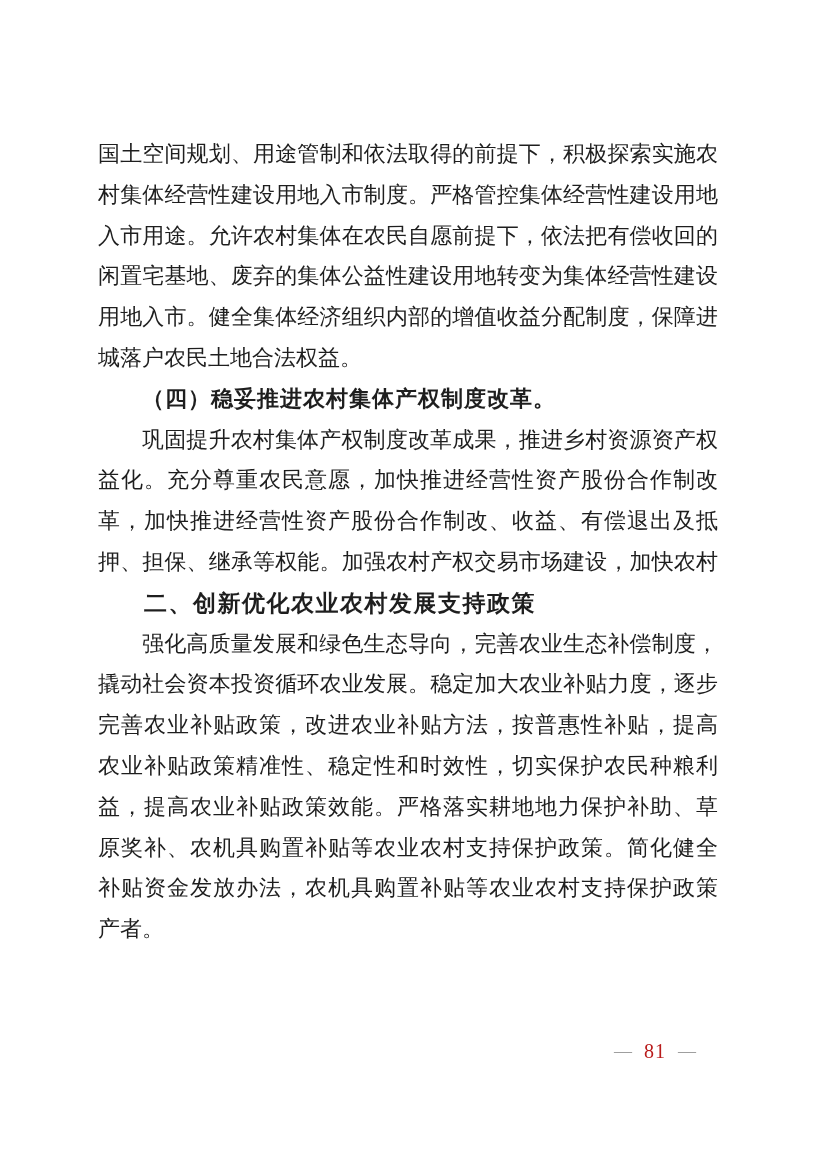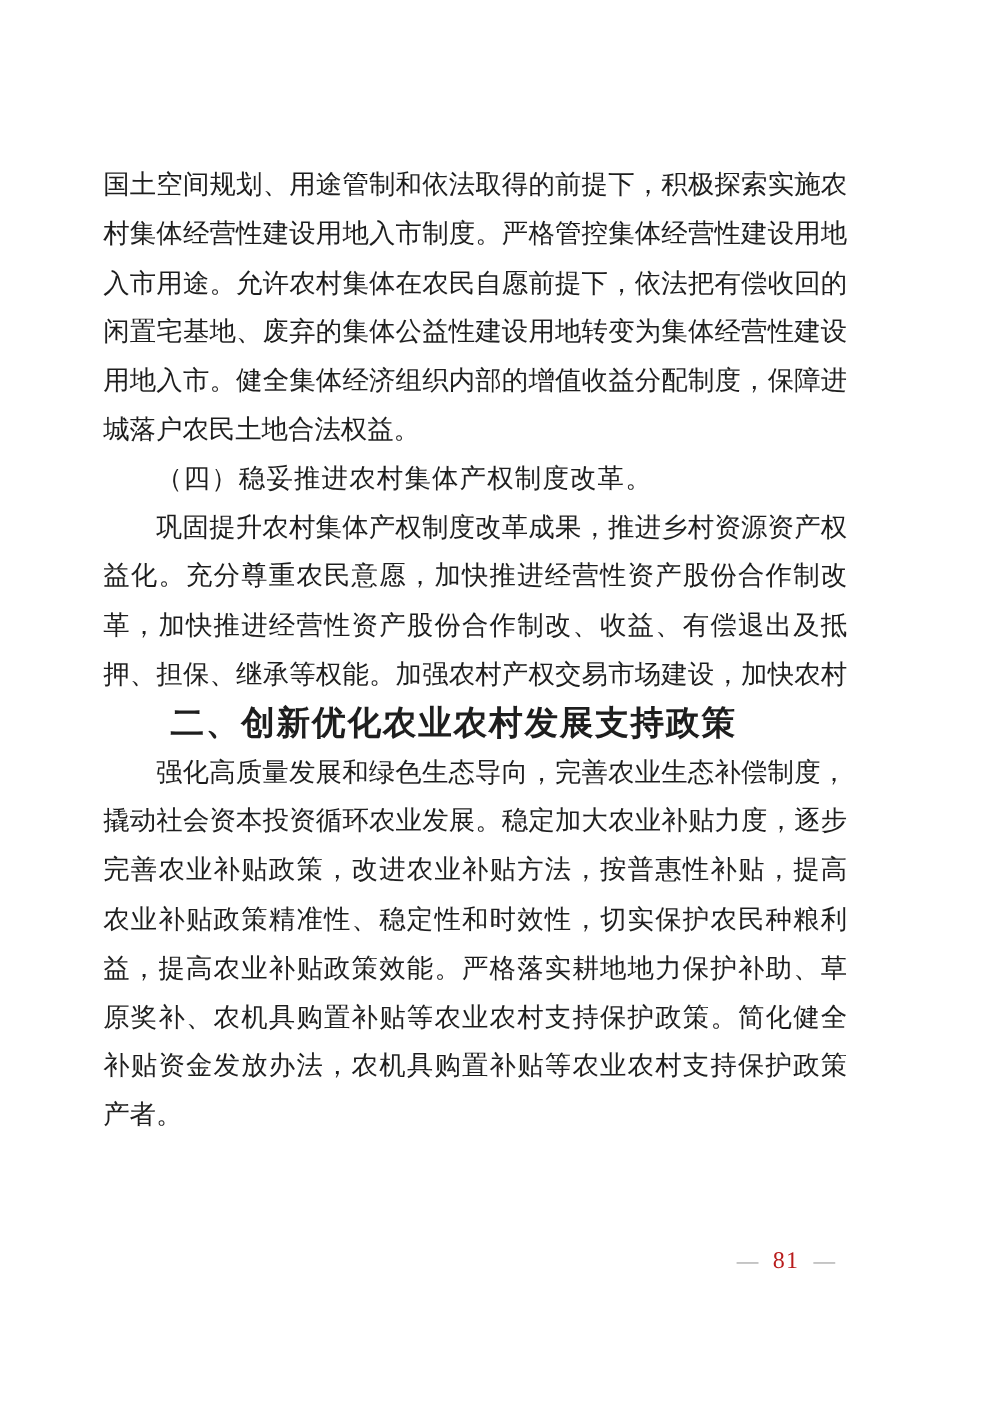--- a/index.html
+++ b/index.html
@@ -10,21 +10,21 @@
     width: 826px;
     height: 1169px;
     background: #ffffff;
     position: relative;
     overflow: hidden;
     font-family: "Liberation Serif", serif;
     color: #1e1e1e;
   }
   .text-block {
     position: absolute;
-    left: 86px;
+    left: 98px;
     top: 134px;
     width: 620px;
   }
   .line {
     font-size: 22px;
     line-height: 40.8px;
     white-space: normal;
     color: #1e1e1e;
   }
   
@@ -34,28 +34,28 @@
     text-justify: inter-character;
   }
   .line.end {
     text-align: left;
   }
   .indent {
     text-indent: 2em;
   }
   
   .h-kai {
-    font-weight: 400;
+    font-weight: 700;
     letter-spacing: 1px;
   }
   
   .h-hei {
     font-family: "Liberation Sans", sans-serif;
     font-weight: 700;
-    font-size: 28px;
+    font-size: 23px;
     letter-spacing: 1.5px;
   }
   .page-footer {
     position: absolute;
     top: 1040px;
     left: 605px;
     width: 100px;
     height: 22px;
     display: flex;
     align-items: center;

